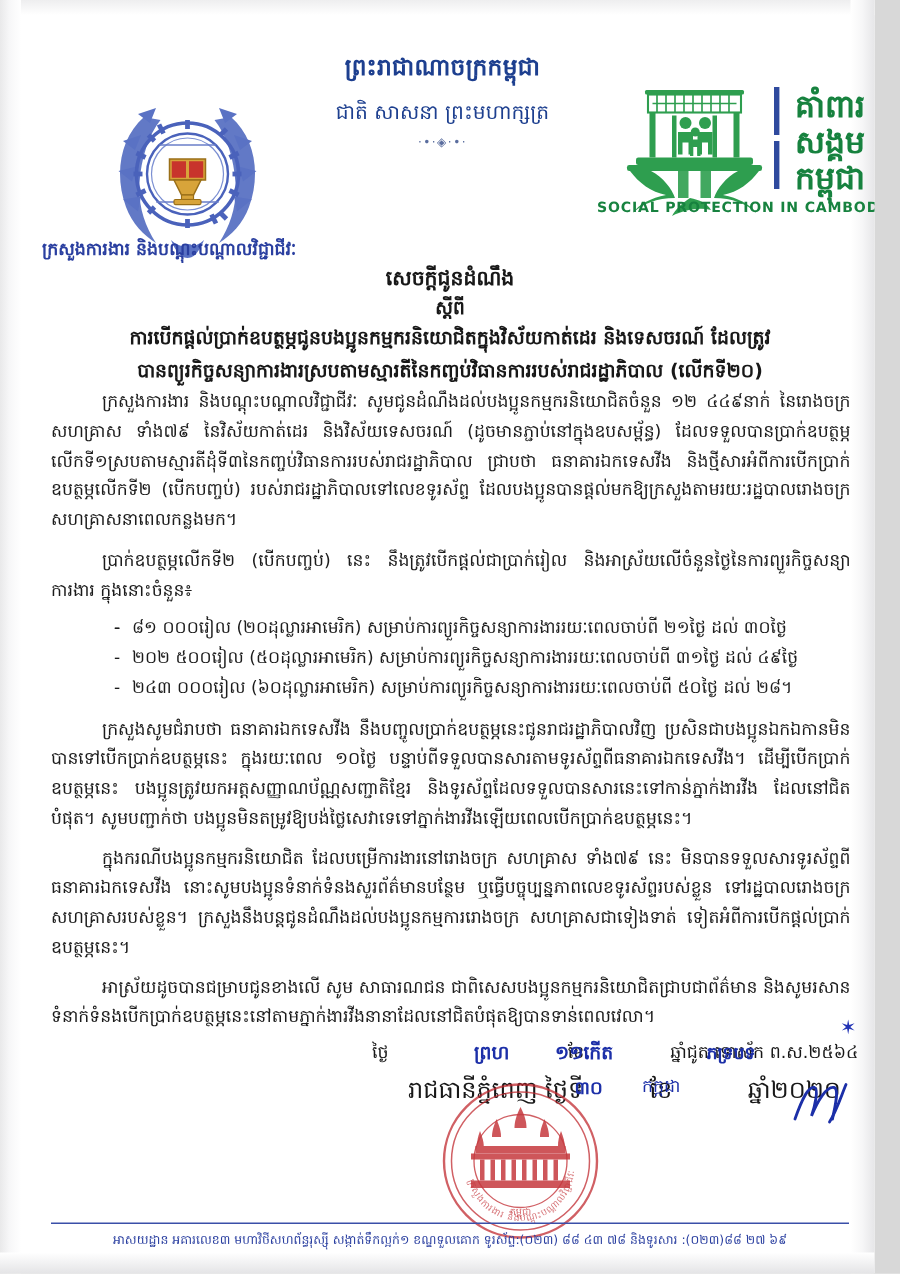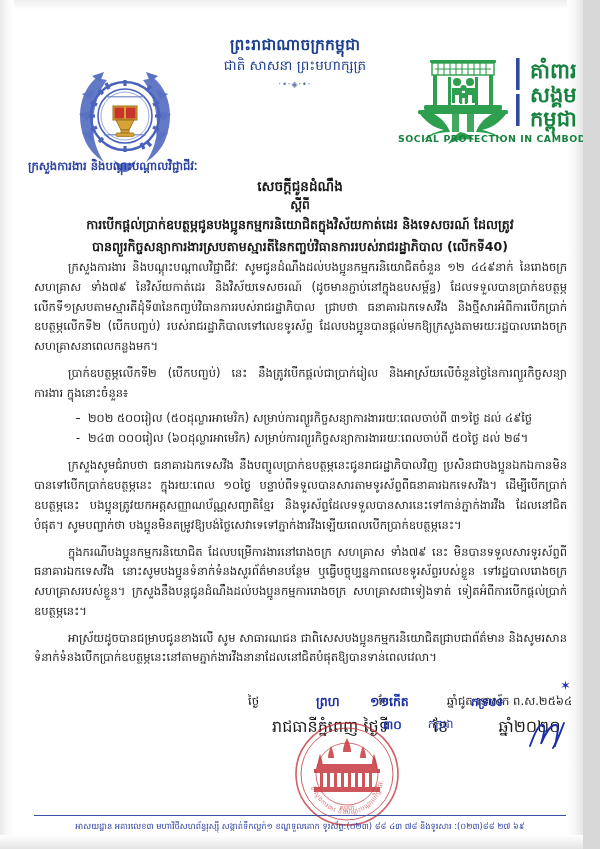--- a/index.html
+++ b/index.html
@@ -74,21 +74,21 @@
     font-size: 15.5px;
     font-weight: bold;
     letter-spacing: 0.2px;
     line-height: 1.25;
     white-space: nowrap;
   }
   .kingdom-line2 {
     color: #1d3f8f;
     font-size: 13.5px;
     line-height: 1.45;
-    margin-top: 1px;
+    margin-top: 11px;
     white-space: nowrap;
   }
   .kingdom-flourish {
     margin: 4px auto 0;
     width: 86px;
     height: 9px;
     color: #5a6d9e;
     font-size: 8px;
     letter-spacing: 1px;
     line-height: 9px;
@@ -421,33 +421,34 @@
     </div>
     <div class="spc-caption">SOCIAL PROTECTION IN CAMBODIA</div>
   </div>
 
   <div class="ministry-line">ក្រសួងការងារ និងបណ្ដុះបណ្ដាលវិជ្ជាជីវៈ</div>
 
   <div class="doc-title-block">
     <div class="doc-title-1">សេចក្ដីជូនដំណឹង</div>
     <div class="doc-title-2">ស្ដីពី</div>
     <div class="doc-title-3">ការបើកផ្ដល់ប្រាក់ឧបត្ថម្ភជូនបងប្អូនកម្មករនិយោជិតក្នុងវិស័យកាត់ដេរ និងទេសចរណ៍ ដែលត្រូវ</div>
-    <div class="doc-title-3">បានព្យួរកិច្ចសន្យាការងារស្របតាមស្មារតីនៃកញ្ចប់វិធានការរបស់រាជរដ្ឋាភិបាល (លើកទី40)</div>
+    <div class="doc-title-3">បានព្យួរកិច្ចសន្យាការងារស្របតាមស្មារតីនៃកញ្ចប់វិធានការរបស់រាជរដ្ឋាភិបាល (លើកទី២០)</div>
   </div>
 
   <div class="body-area">
     <p class="para">ក្រសួងការងារ និងបណ្ដុះបណ្ដាលវិជ្ជាជីវៈ សូមជូនដំណឹងដល់បងប្អូនកម្មករនិយោជិតចំនួន ១២ ៤៤៩នាក់ នៃរោងចក្រ សហគ្រាស ទាំង៧៩ នៃវិស័យកាត់ដេរ និងវិស័យទេសចរណ៍ (ដូចមានភ្ជាប់នៅក្នុងឧបសម្ព័ន្ធ) ដែលទទួលបានប្រាក់ឧបត្ថម្ភលើកទី១ស្របតាមស្មារតីដុំទី៣នៃកញ្ចប់វិធានការរបស់រាជរដ្ឋាភិបាល ជ្រាបថា ធនាគារឯកទេសវីង និងថ្មីសារអំពីការបើកប្រាក់ឧបត្ថម្ភលើកទី២ (បើកបញ្ចប់) របស់រាជរដ្ឋាភិបាលទៅលេខទូរស័ព្ទ ដែលបងប្អូនបានផ្ដល់មកឱ្យក្រសួងតាមរយៈរដ្ឋបាលរោងចក្រ សហគ្រាសនាពេលកន្លងមក។</p>
     <p class="para para-tight">ប្រាក់ឧបត្ថម្ភលើកទី២ (បើកបញ្ចប់) នេះ នឹងត្រូវបើកផ្ដល់ជាប្រាក់រៀល និងអាស្រ័យលើចំនួនថ្ងៃនៃការព្យួរកិច្ចសន្យាការងារ ក្នុងនោះចំនួន៖</p>
 
     <ul class="bullet-list">
       <li class="bullet-item">
         <span class="dash">-</span>
       </li>
       <li class="bullet-item">
         <span class="dash">-</span>
+        <span>៨១ ០០០រៀល (២០ដុល្លារអាមេរិក) សម្រាប់ការព្យួរកិច្ចសន្យាការងាររយៈពេលចាប់ពី ២១ថ្ងៃ ដល់ ៣០ថ្ងៃ</span>
       </li>
       <li class="bullet-item">
         <span class="dash">-</span>
         <span>២០២ ៥០០រៀល (៥០ដុល្លារអាមេរិក) សម្រាប់ការព្យួរកិច្ចសន្យាការងាររយៈពេលចាប់ពី ៣១ថ្ងៃ ដល់ ៤៩ថ្ងៃ</span>
       </li>
       <li class="bullet-item">
         <span class="dash">-</span>
         <span>២៤៣ ០០០រៀល (៦០ដុល្លារអាមេរិក) សម្រាប់ការព្យួរកិច្ចសន្យាការងាររយៈពេលចាប់ពី ៥០ថ្ងៃ ដល់ ២៨។</span>
       </li>
     </ul>

